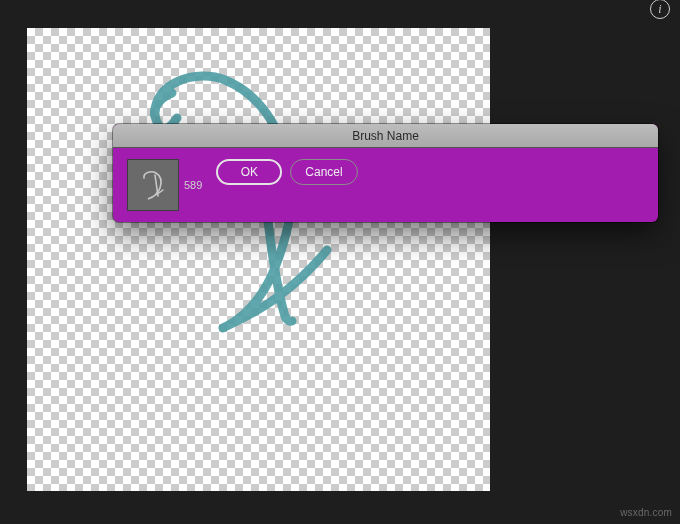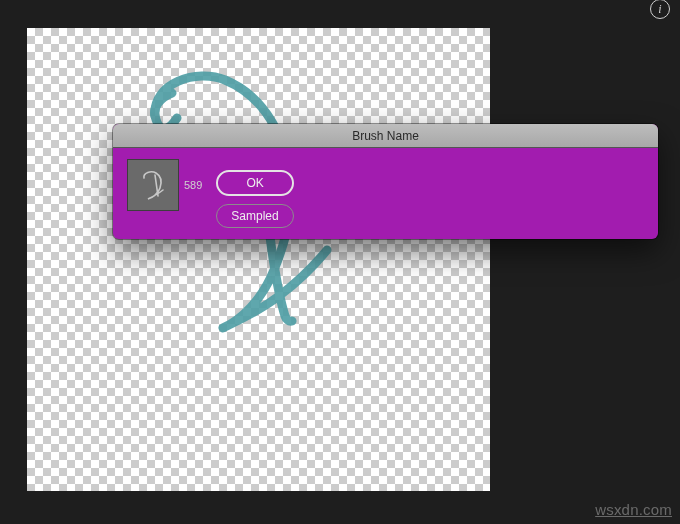--- a/index.html
+++ b/index.html
@@ -130,45 +130,44 @@
     left: 0; top: 0;
     background: #1566c4;
     color: #fff;
     padding: 1px 2px 2px 2px;
     font-size: 12px;
     white-space: nowrap;
     pointer-events: none;
   }
   .btn-col {
     display: flex;
-    flex-direction: column;
+    flex-direction: row;
     gap: 8px;
-    margin-top: 11px;
+    margin-top: 0;
   }
   .pill {
     min-width: 66px;
     padding: 4px 14px;
     border-radius: 20px;
     border: 1.5px solid #e4e4e4;
     color: #eee;
     font-size: 12px;
     text-align: center;
     background: transparent;
     cursor: pointer;
   }
   .pill-default { border-width: 2px; }
   .pill-plain  { border-color: #8c8c8c; }
   .watermark {
     position: absolute;
     right: 8px;
     bottom: 6px;
-    font-size: 15px;
+    font-size: 10px;
     color: #6a6a6a;
     letter-spacing: .2px;
-    text-decoration: underline;
   }
 </style>
 </head>
 <body>
 
 <div class="toolbar-top">
   <div class="info-btn">
     <span>i</span>
   </div>
 </div>
@@ -209,18 +208,18 @@
             <path d="M22 10 C 23 17, 24 24, 25 31"></path>
           </g>
         </svg>
       </div>
       <div class="preview-size">589</div>
     </div>
 
 
     <div class="btn-col">
       <button class="pill pill-default">OK</button>
-      <button class="pill pill-plain">Sampled</button>
+      <button class="pill pill-plain">Cancel</button>
     </div>
   </div>
 </div>
 
 <div class="watermark">wsxdn.com</div>
 
 </body></html>

